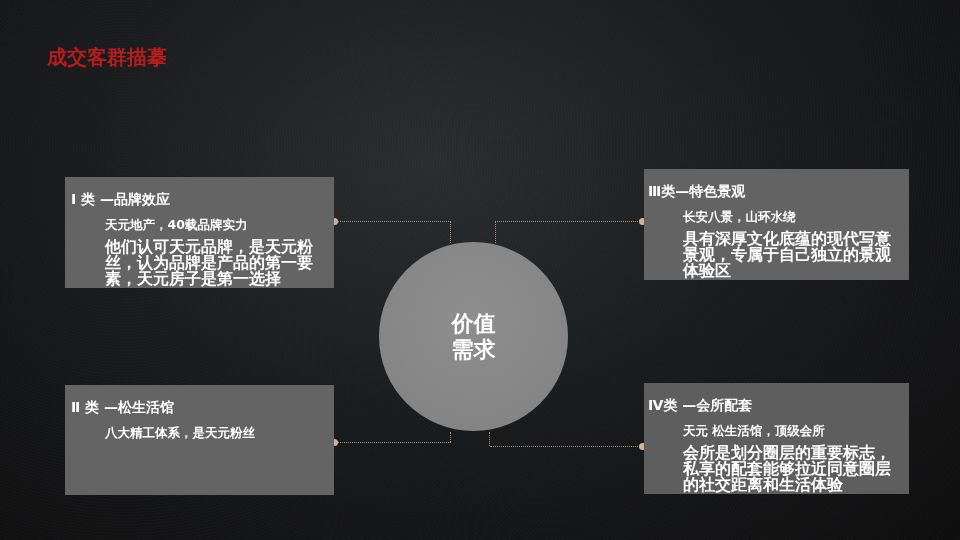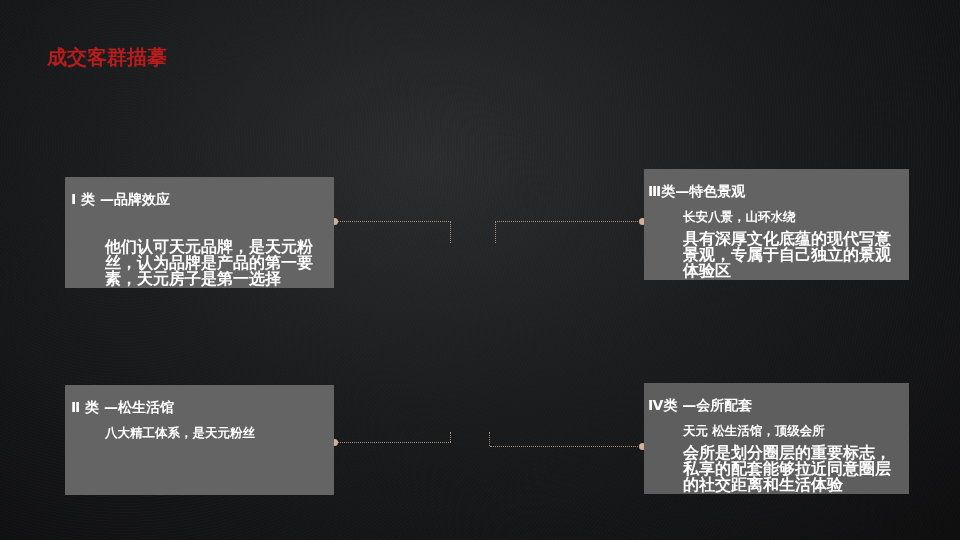--- a/index.html
+++ b/index.html
@@ -66,23 +66,28 @@
   <div class="dot" style="left:639px; top:218px;"></div>
 
   <div class="dline-h" style="left:337px; top:442px; width:114px;"></div>
   <div class="dline-v" style="left:450px; top:432px; height:10px;"></div>
   <div class="dot" style="left:331px; top:439px;"></div>
 
   <div class="dline-h" style="left:490px; top:446px; width:152px;"></div>
   <div class="dline-v" style="left:489px; top:432px; height:14px;"></div>
   <div class="dot" style="left:639px; top:443px;"></div>
 
+  <div class="circle">
+    <div class="t">价值</div>
+    <div class="t">需求</div>
+  </div>
 
   <div class="card" id="card-tl">
     <div class="title">Ⅰ 类 —品牌效应</div>
+    <div class="subtitle">天元地产，40载品牌实力</div>
     <div class="body">他们认可天元品牌，是天元粉丝，认为品牌是产品的第一要素，天元房子是第一选择</div>
   </div>
 
   <div class="card" id="card-tr">
     <div class="title">Ⅲ类—特色景观</div>
     <div class="subtitle">长安八景，山环水绕</div>
     <div class="body">具有深厚文化底蕴的现代写意景观，专属于自己独立的景观体验区</div>
   </div>
 
   <div class="card" id="card-bl">

